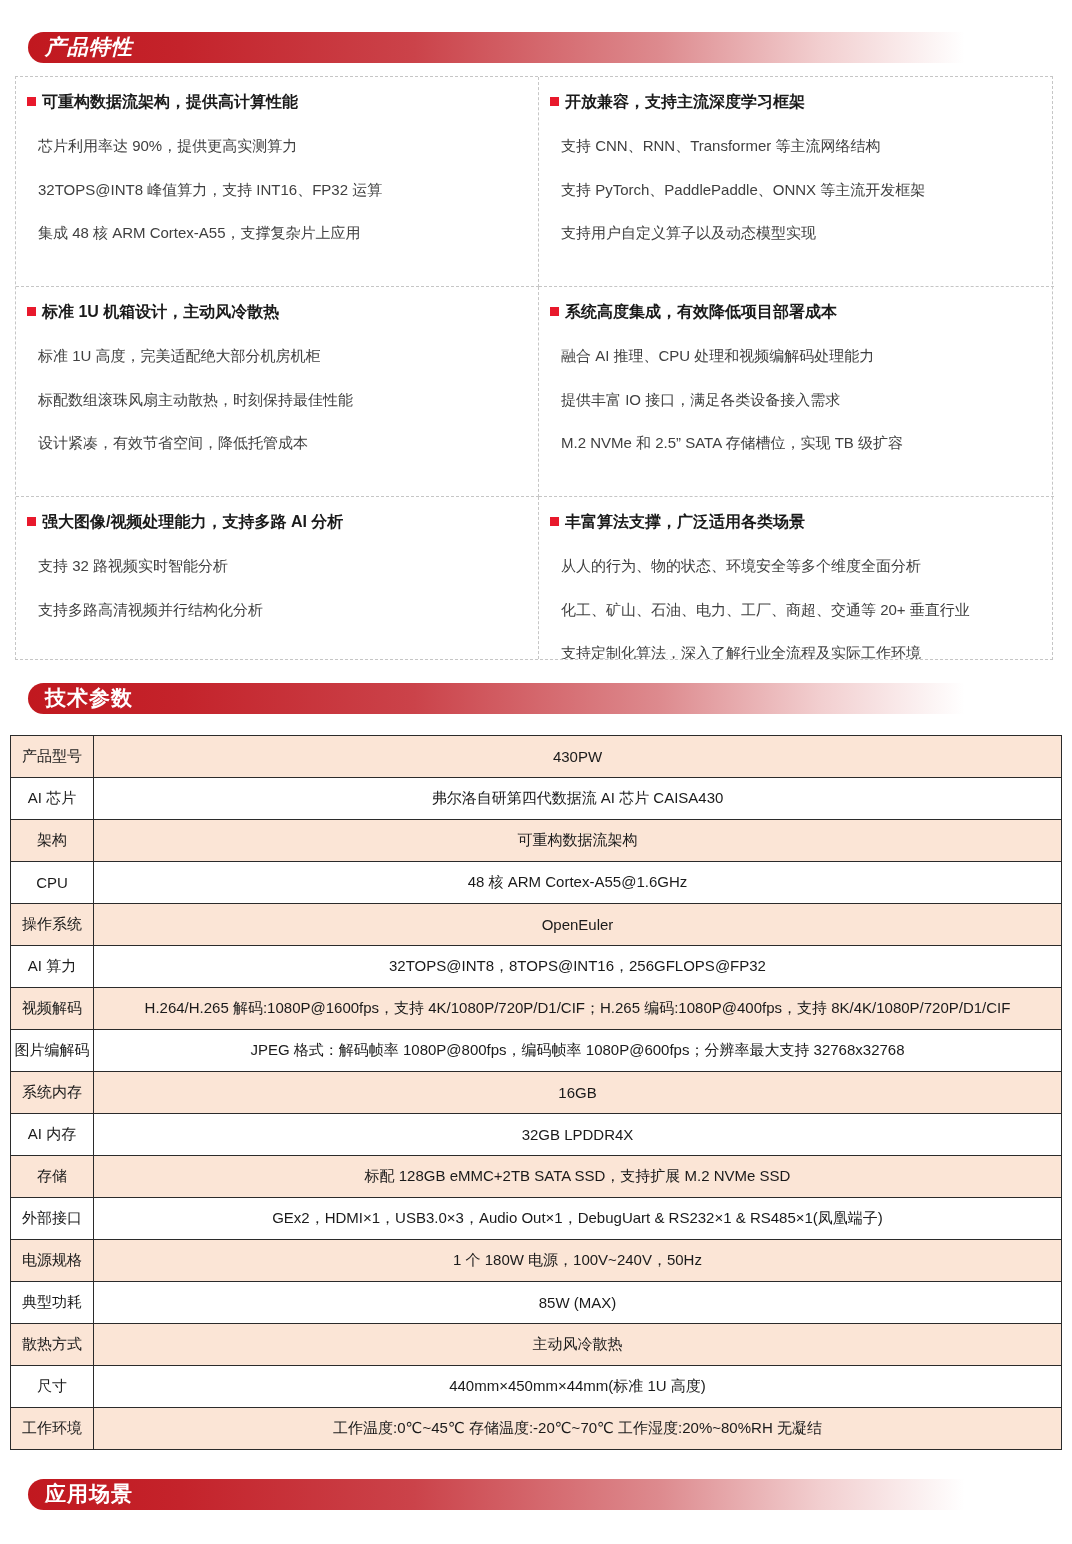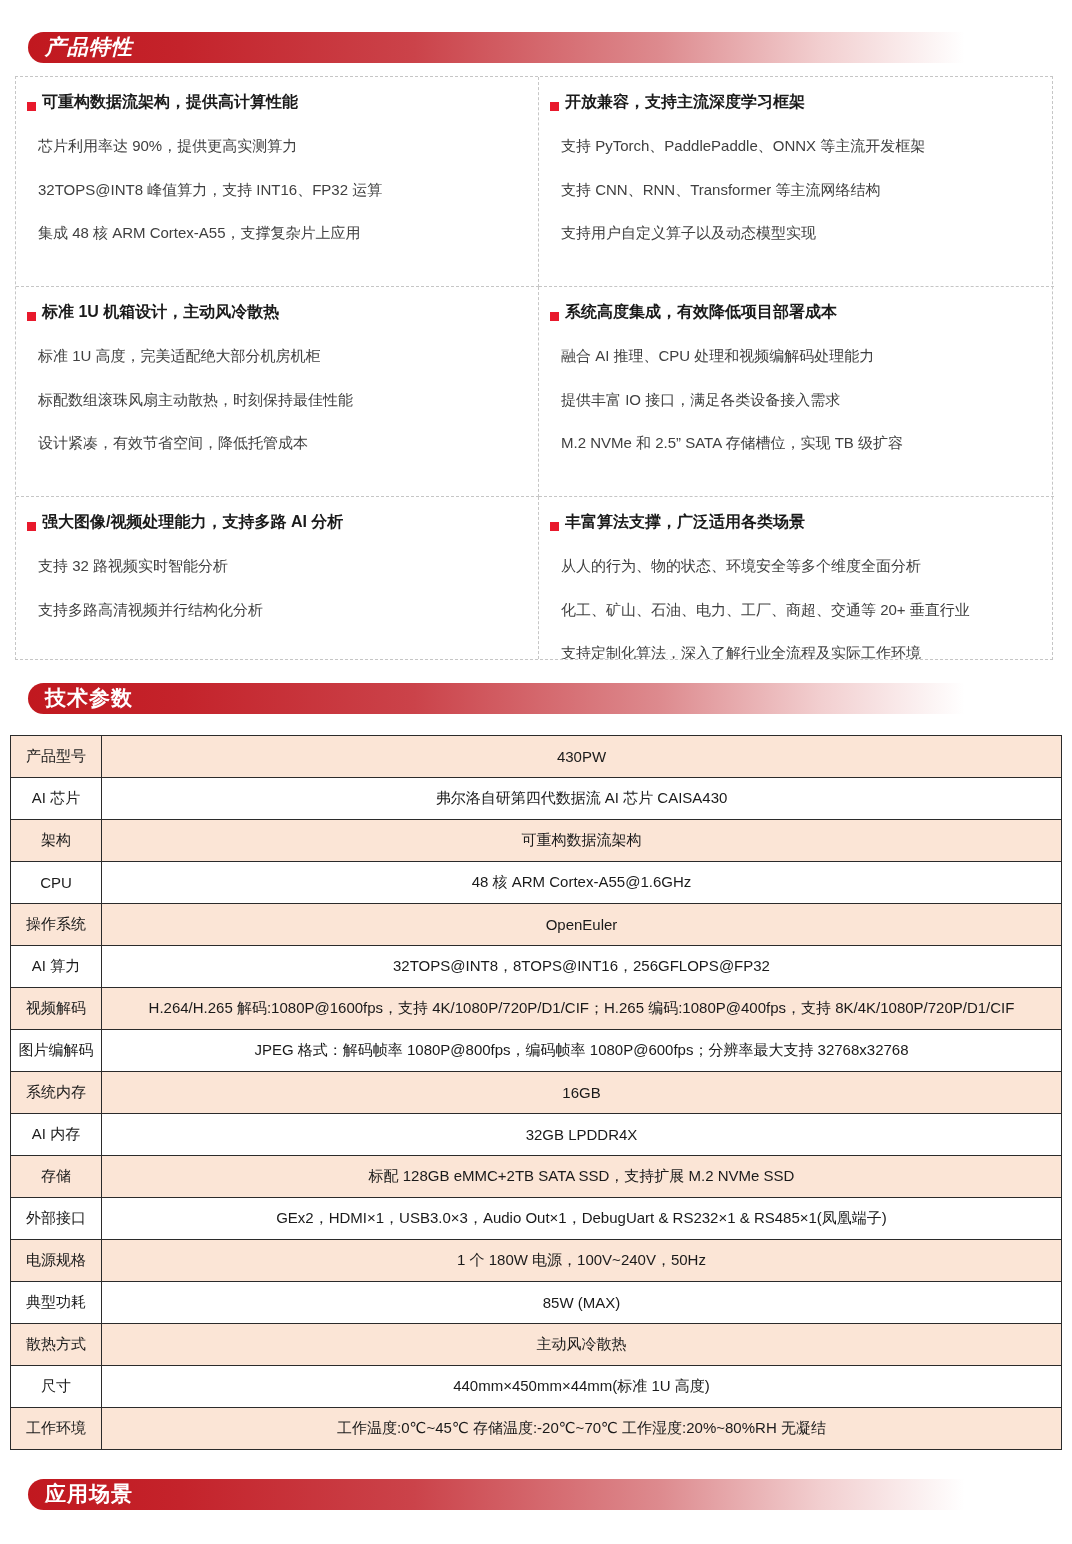--- a/index.html
+++ b/index.html
@@ -48,21 +48,21 @@
   }
   .feature-cell {
     padding: 15px 8px 0 11px;
     overflow: hidden;
   }
   .feature-cell.col-left { border-right: 1px dashed #c6c6c6; }
   .feature-cell.row-mid, .feature-cell.row-top { border-bottom: 1px dashed #c6c6c6; }
 
   .feature-title-row {
     display: flex;
-    align-items: flex-end;
+    align-items: center;
   }
   .bullet {
     width: 9px; height: 9px;
     background: #e8192c;
     flex: 0 0 9px;
     margin-right: 6px;
   }
   .feature-title {
     font-size: 16px;
     font-weight: bold;
@@ -88,21 +88,21 @@
     border: 1px solid #2b2b2b;
     height: 42px;
     font-size: 15px;
     color: #1a1a1a;
     text-align: center;
     vertical-align: middle;
     padding: 0 2px;
     overflow: hidden;
     white-space: nowrap;
   }
-  .spec-table td.label-cell { width: 91px; }
+  .spec-table td.label-cell { width: 83px; }
   .spec-table tr.shaded td { background: #fbe5d6; }
 </style>
 </head>
 <body>
 
 <div class="page">
 
   <div class="section-bar" id="bar-features">
     <span class="bar-title">产品特性</span>
   </div>
@@ -117,22 +117,22 @@
       <p class="feature-line">芯片利用率达 90%，提供更高实测算力</p>
       <p class="feature-line">32TOPS@INT8 峰值算力，支持 INT16、FP32 运算</p>
       <p class="feature-line">集成 48 核 ARM Cortex-A55，支撑复杂片上应用</p>
     </div>
 
     <div class="feature-cell row-top">
       <div class="feature-title-row">
         <span class="bullet"></span>
         <span class="feature-title">开放兼容，支持主流深度学习框架</span>
       </div>
+      <p class="feature-line">支持 CNN、RNN、Transformer 等主流网络结构</p>
       <p class="feature-line">支持 PyTorch、PaddlePaddle、ONNX 等主流开发框架</p>
-      <p class="feature-line">支持 CNN、RNN、Transformer 等主流网络结构</p>
       <p class="feature-line">支持用户自定义算子以及动态模型实现</p>
     </div>
 
     <div class="feature-cell col-left row-mid">
       <div class="feature-title-row">
         <span class="bullet"></span>
         <span class="feature-title">标准 1U 机箱设计，主动风冷散热</span>
       </div>
       <p class="feature-line">标准 1U 高度，完美适配绝大部分机房机柜</p>
       <p class="feature-line">标配数组滚珠风扇主动散热，时刻保持最佳性能</p>

